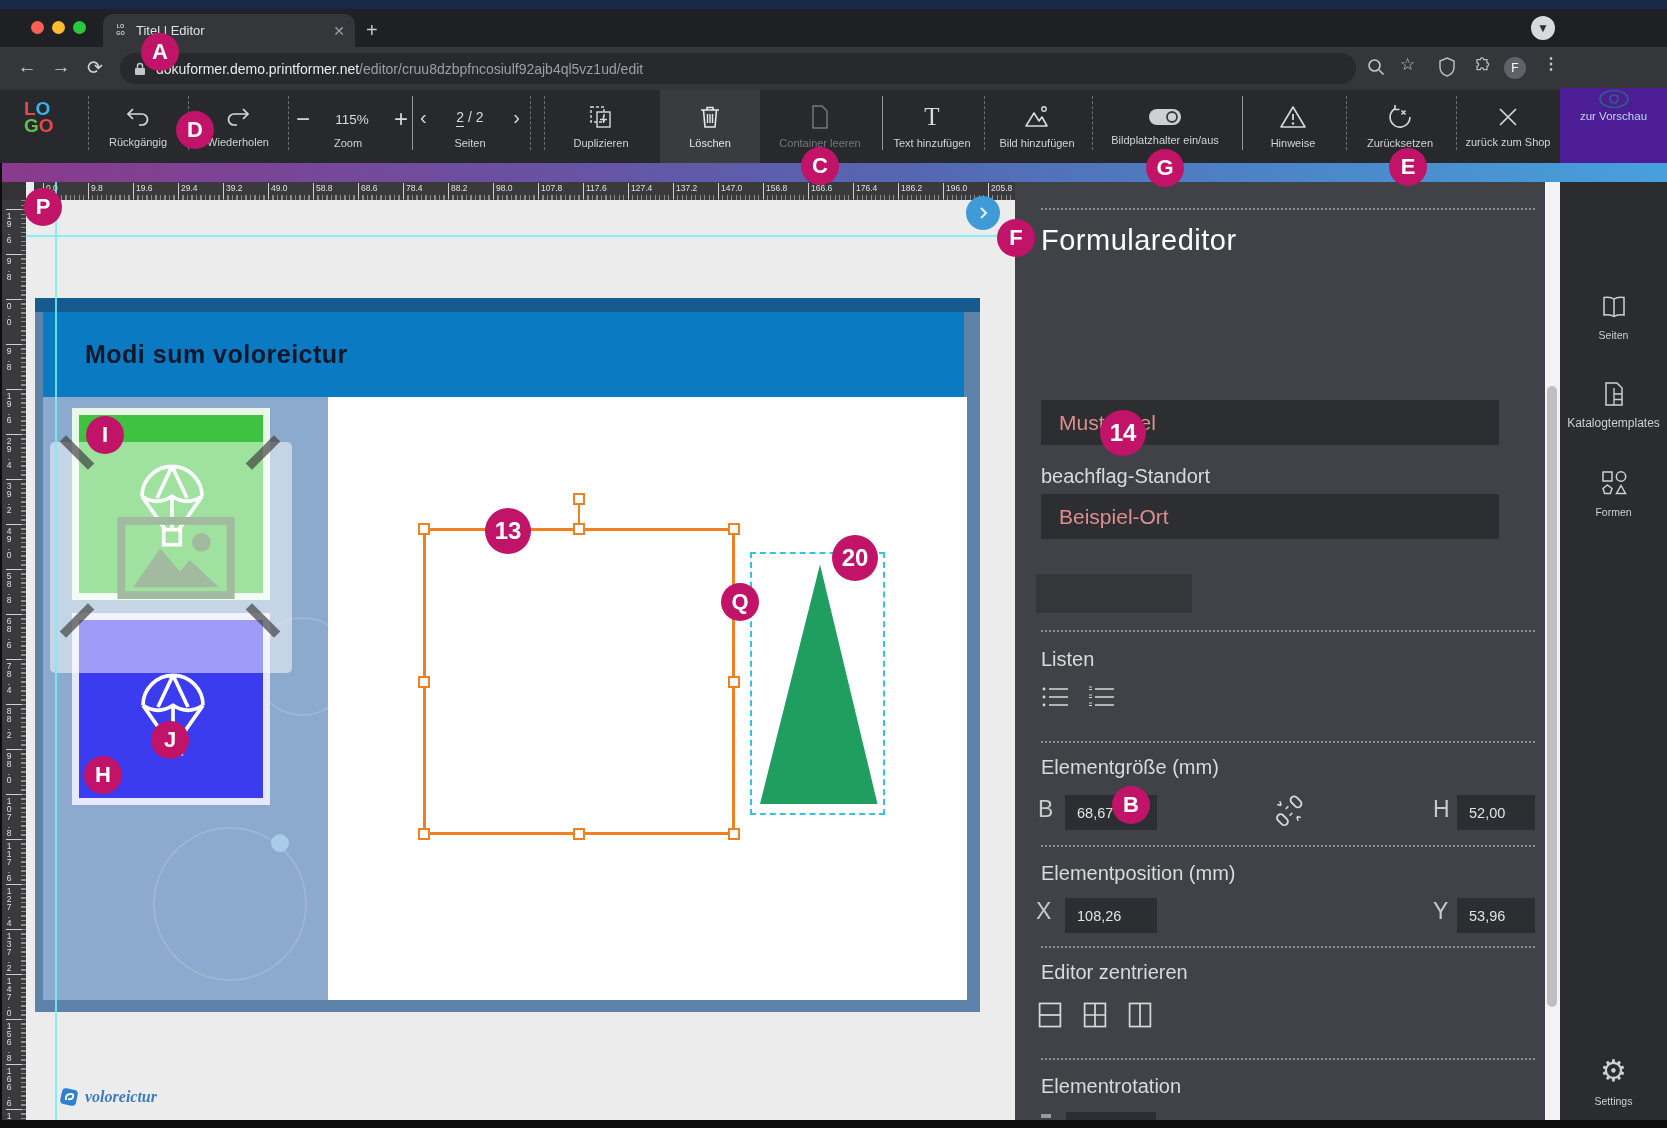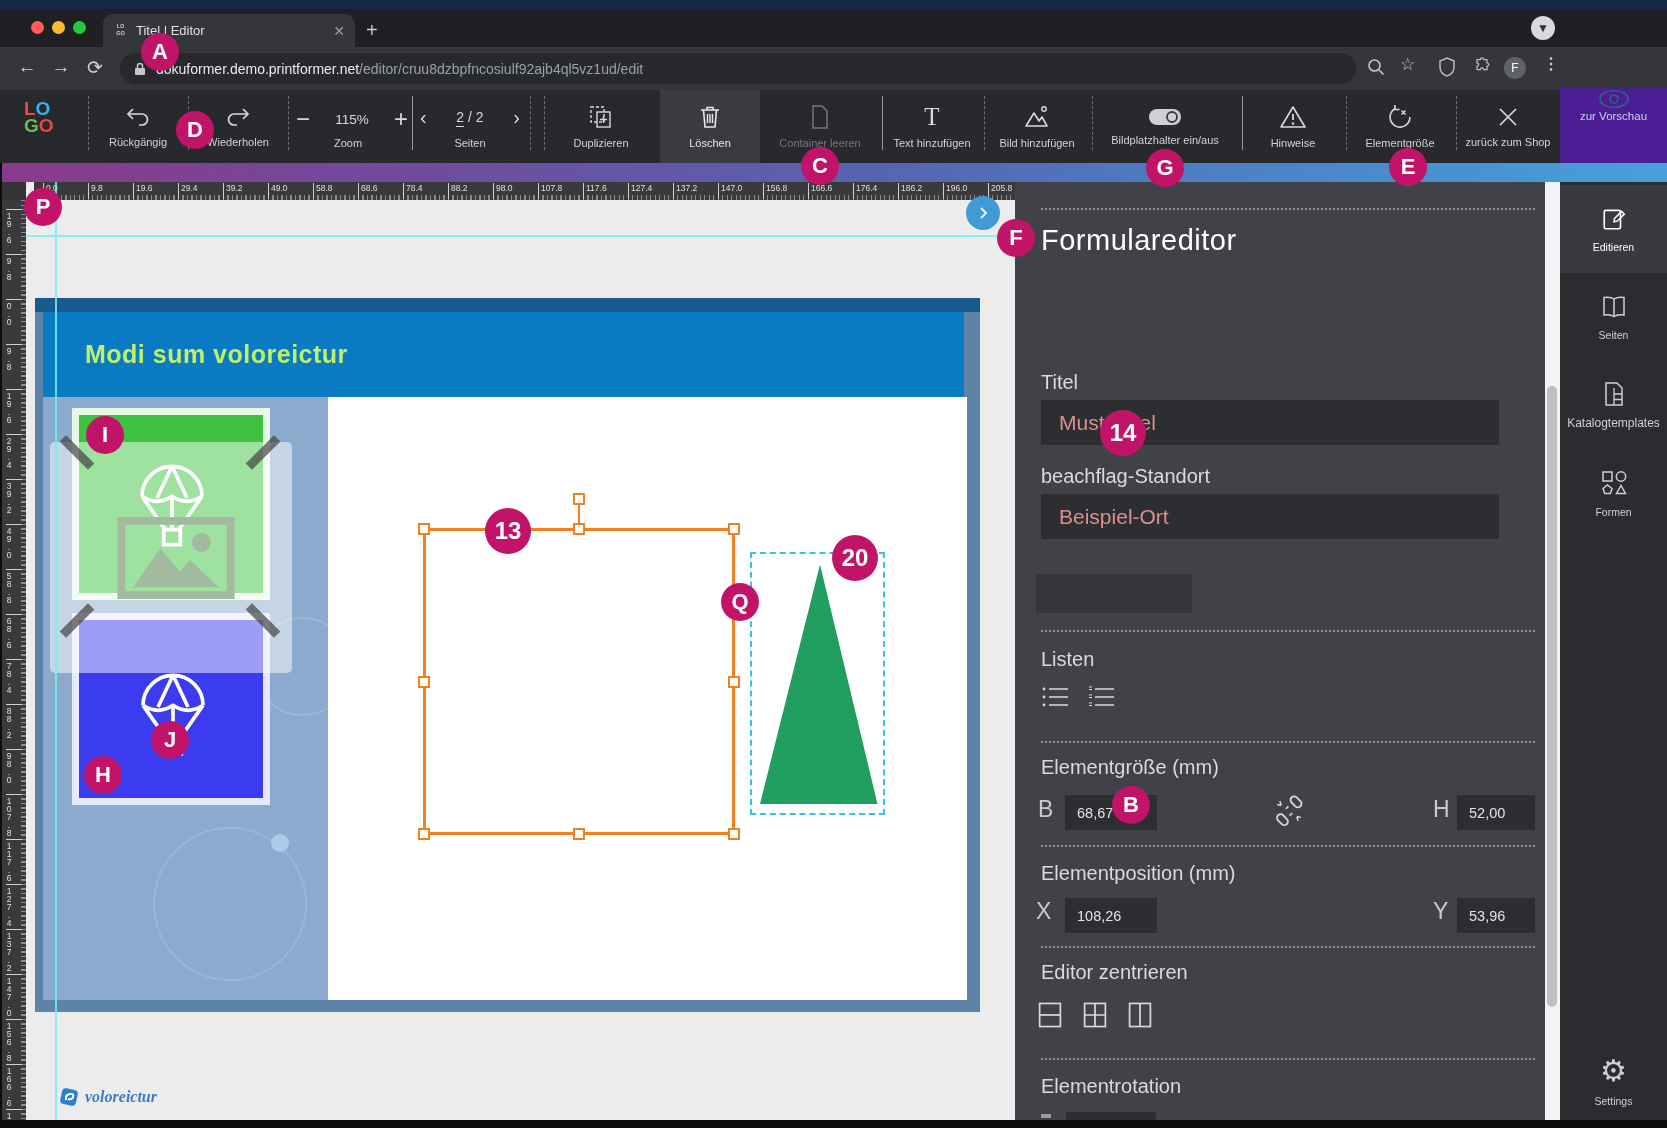--- a/index.html
+++ b/index.html
@@ -58,21 +58,21 @@
           text-orientation:upright;letter-spacing:-2px;z-index:2;}
   .vlabel::before{content:"";position:absolute;top:-2px;left:2px;width:16px;height:1px;background:#cfcfcf;}
   .guide-v{left:55px;top:182px;width:2px;height:938px;background:#76eef2;opacity:.85;z-index:5;}
   .guide-h{left:26px;top:235px;width:989px;height:2px;background:#76eef2;opacity:.85;z-index:5;}
   .pgbtn{left:966px;top:196px;width:34px;height:34px;border-radius:50%;background:#3f9ad6;z-index:6;
          display:flex;align-items:center;justify-content:center;}
   
   .page{left:35px;top:298px;width:945px;height:714px;background:#5e83a8;z-index:1;}
   .pg-navy{left:0;top:0;width:945px;height:14px;background:#175a8e;}
   .pg-head{left:8px;top:14px;width:921px;height:85px;background:#0a7ac2;display:flex;align-items:center;}
-  .pg-title{color:#bef264;font-size:25px;font-weight:bold;margin-left:42px;letter-spacing:.5px;}
+  .pg-title{color:#0f172a;font-size:25px;font-weight:bold;margin-left:42px;letter-spacing:.5px;}
   .pg-leftcol{left:8px;top:99px;width:285px;height:603px;background:#8caacd;overflow:hidden;}
   .pg-white{left:293px;top:99px;width:639px;height:603px;background:#fff;}
   .deco-circle{border:2px solid rgba(255,255,255,.14);border-radius:50%;}
   .ph-frame{position:absolute;border:7px solid rgba(255,255,255,.88);box-sizing:border-box;}
   .overlay{left:15px;top:144px;width:242px;height:231px;background:rgba(255,255,255,.5);border-radius:5px;z-index:3;}
   .cmark{position:absolute;width:40px;height:9px;background:rgba(62,62,62,.68);z-index:4;}
   
   .sel{left:423px;top:528px;width:312px;height:307px;border:3px solid #f08123;box-sizing:border-box;z-index:4;}
   .hdl{position:absolute;width:12px;height:12px;background:#fff;border:2.5px solid #f08123;box-sizing:border-box;}
   .rot-stem{position:absolute;left:calc(50% - 1px);top:-30px;width:2px;height:30px;background:#f08123;}
@@ -252,21 +252,21 @@
     </svg>
     <span class="tlabel">Hinweise</span>
   </div>
   <div class="sep dash" style="left:1346px"></div>
   <div class="titem" style="left:1346px;width:108px">
     <svg width="26" height="26" viewBox="0 0 26 26">
       <path d="M8 4.5 A10 10 0 1 0 23 13" fill="none" stroke="#d8d9db" stroke-width="1.6"></path>
       <path d="M8 1 V5.5 H12.5" fill="none" stroke="#d8d9db" stroke-width="1.6"></path>
       <path d="M14.5 6.5 l4 4 M18.5 6.5 l-4 4" stroke="#d8d9db" stroke-width="1.5"></path>
     </svg>
-    <span class="tlabel">Elementgröße</span>
+    <span class="tlabel">Zurücksetzen</span>
   </div>
   <div class="sep dash" style="left:1456px"></div>
   <div class="titem" style="left:1456px;width:104px">
     <svg width="24" height="24" viewBox="0 0 24 24">
       <path d="M4 4 L20 20 M20 4 L4 20" stroke="#d8d9db" stroke-width="1.7"></path>
     </svg>
     <span class="tlabel">zurück zum Shop</span>
   </div>
   <div class="abs preview-btn">
     <svg width="34" height="22" viewBox="0 0 34 22">
@@ -395,21 +395,20 @@
   <div class="abs guide-h"></div>
   <div class="abs pgbtn">
     <svg width="14" height="14" viewBox="0 0 14 14">
       <path d="M5 2 L10 7 L5 12" fill="none" stroke="#eaf4fb" stroke-width="2"></path>
     </svg>
   </div>
 
   <div class="abs panel">
     <div class="dotted" style="top:26px"></div>
     <div class="inner p-h1" style="top:42px">Formulareditor</div>
-    <div class="inner p-label" style="top:189px">Titel</div>
     <input class="inner p-input" style="top: 218px; height: 45px; width: 458px;" value="Mustertitel">
     <div class="inner p-label" style="top:283px">beachflag-Standort</div>
     <input class="inner p-input" style="top: 312px; height: 45px; width: 458px;" value="Beispiel-Ort">
     <div class="abs" style="left:21px;top:392px;width:156px;height:39px;background:#35363a"></div>
     <div class="dotted" style="top:448px"></div>
     <div class="inner p-label" style="top:466px">Listen</div>
     <svg class="abs" style="left:26px;top:502px" width="30" height="26" viewBox="0 0 30 26">
       <circle cx="3" cy="5" r="1.4" fill="#d8d8d8"></circle>
         <circle cx="3" cy="13" r="1.4" fill="#d8d8d8"></circle>
         <circle cx="3" cy="21" r="1.4" fill="#d8d8d8"></circle>
@@ -453,27 +452,20 @@
     <div class="dotted" style="top:876px"></div>
     <div class="inner p-label" style="top:893px">Elementrotation</div>
     <div class="abs" style="left:26px;top:932px;width:10px;height:4px;background:#9a9a9a"></div>
     <input class="abs n-input" style="left: 51px; top: 930px; width: 90px; height: 16px;">
   </div>
   <div class="abs scrollstrip">
     <div class="abs scrollthumb"></div>
   </div>
 
   <div class="abs rail">
-    <div class="rail-item active" style="top:3px">
-      <svg width="26" height="26" viewBox="0 0 24 24">
-        <rect x="3" y="4" width="15" height="17" rx="1.5" fill="none" stroke="#fff" stroke-width="1.5"></rect>
-        <path d="M12.5 11.5 L19 5 L21.5 7.5 L15 14 L12 14.5 Z" fill="none" stroke="#fff" stroke-width="1.4"></path>
-      </svg>
-      <span class="rlab">Editieren</span>
-    </div>
     <div class="rail-item" style="top:91px">
       <svg width="28" height="26" viewBox="0 0 28 24">
         <path d="M14 4 C11.5 2.2 8 1.8 4 2.5 V20 C8 19.3 11.5 19.7 14 21.5 C16.5 19.7 20 19.3 24 20 V2.5 C20 1.8 16.5 2.2 14 4 Z M14 4 V21.5" fill="none" stroke="#cfcfd1" stroke-width="1.5"></path>
       </svg>
       <span class="rlab">Seiten</span>
     </div>
     <div class="rail-item" style="top:179px">
       <svg width="24" height="26" viewBox="0 0 24 26">
         <path d="M4 2 H15 L20 7 V24 H4 Z" fill="none" stroke="#cfcfd1" stroke-width="1.5"></path>
         <path d="M12 7 V24 M12 13 H20 M12 18.5 H20" stroke="#cfcfd1" stroke-width="1.3"></path>

